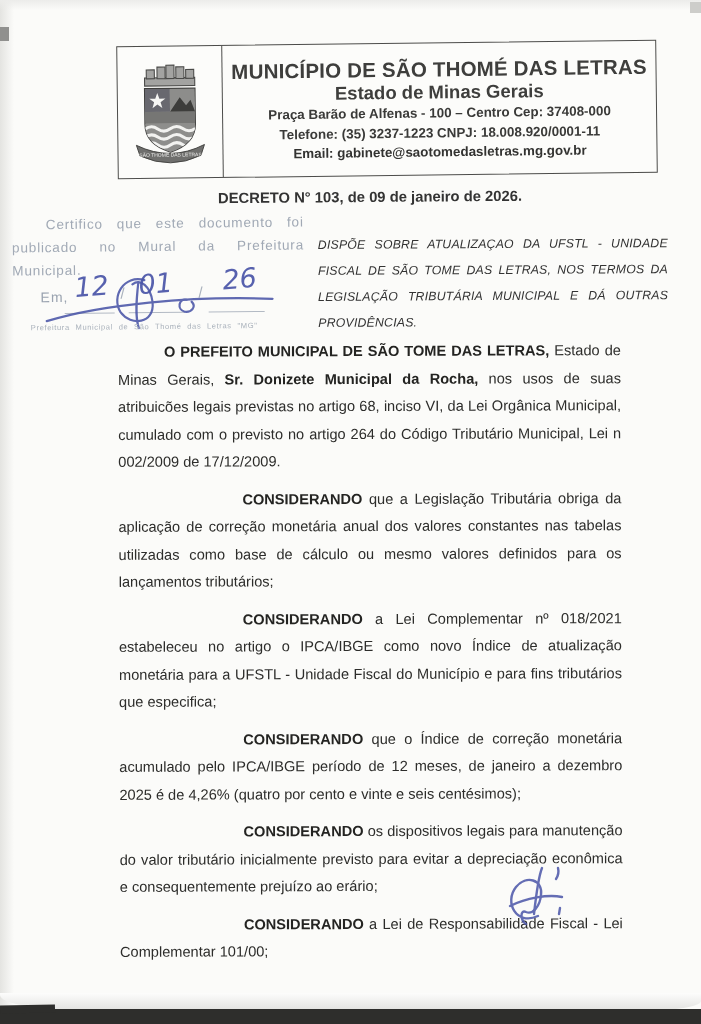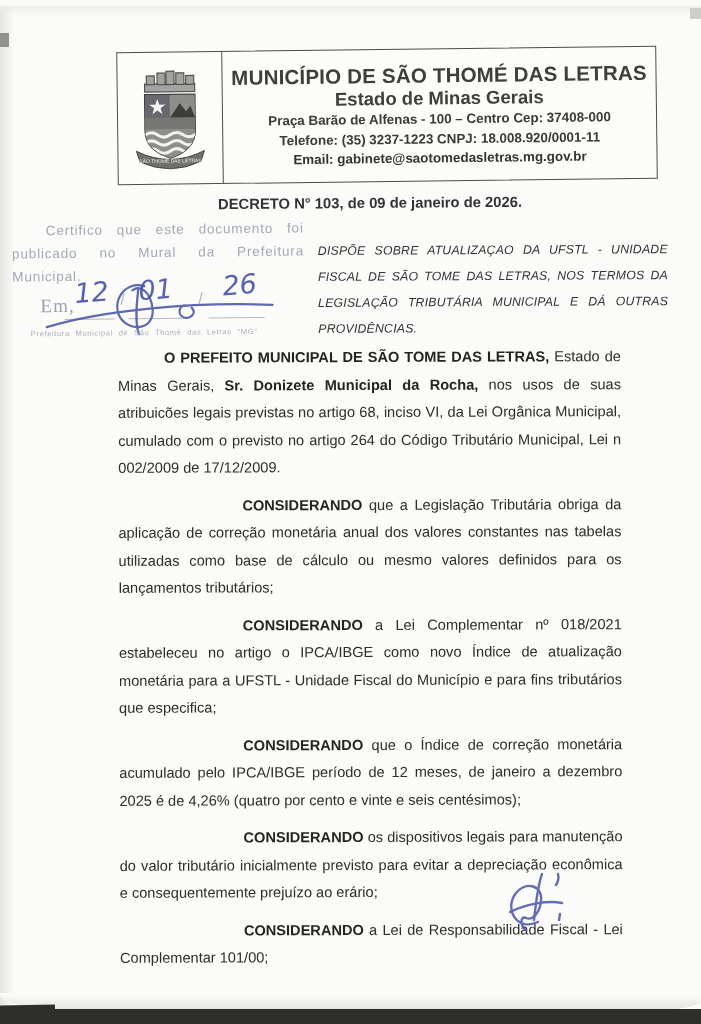--- a/index.html
+++ b/index.html
@@ -2,21 +2,21 @@
 <html><head>
 <meta charset="utf-8">
 <style>
   html,body{margin:0;padding:0;}
   body{
     width:701px;height:1024px;overflow:hidden;position:relative;
     background:#fbfbf9;
     font-family:"Liberation Sans","DejaVu Sans",sans-serif;
     color:#2f2f2f;
   }
-  .page{position:absolute;inset:0;margin-top:6px;}
+  .page{position:absolute;inset:0;}
 
   
   .scan-left{position:absolute;left:0;top:0;bottom:0;width:14px;
     background:linear-gradient(90deg,#e4e4e1,rgba(255,255,255,0));z-index:5;}
   .scan-top{position:absolute;left:0;top:0;right:0;height:10px;
     background:linear-gradient(#ececea,rgba(255,255,255,0));z-index:5;}
   .mark-tl{position:absolute;left:0;top:27px;width:9px;height:14px;background:#90908e;z-index:6;}
   .mark-tr{position:absolute;right:0;top:2px;width:11px;height:11px;background:#cdcdca;z-index:6;}
   .paper-curl{position:absolute;left:0;right:0;bottom:13px;height:18px;z-index:6;
     background:linear-gradient(#fdfdfc,#e2e2df);
@@ -41,21 +41,21 @@
   
   .decree-title{
     position:absolute;left:119px;top:189px;width:502px;text-align:center;
     font-size:14.8px;font-weight:bold;color:#333;transform:rotate(-0.45deg);
   }
 
   
   .stamp{position:absolute;left:12px;top:212px;width:292px;color:#9aa3b0;transform:rotate(-0.6deg);}
   .stamp-text{font-size:13.6px;line-height:1.7;text-align:justify;text-indent:34px;
     letter-spacing:.8px;word-spacing:4px;opacity:.92;}
-  .stamp-em{position:absolute;left:28px;top:76px;font-size:19px;letter-spacing:1px;font-family:Liberation Serif, serif;}
+  .stamp-em{position:absolute;left:28px;top:76px;font-size:14px;letter-spacing:1px;}
   .hand-date{position:absolute;font-family:"DejaVu Sans",sans-serif;font-style:italic;
     color:#4a55a8;font-size:27px;transform:rotate(-4deg);opacity:.92;}
   .hd-day{left:62px;top:58px;}
   .hd-month{left:126px;top:56px;}
   .hd-year{left:210px;top:52px;}
   .stamp-slash{position:absolute;font-size:15px;color:#aab2bd;top:72px;}
   .sl-1{left:108px;} .sl-2{left:186px;}
   .stamp-underline{position:absolute;top:100px;height:0;border-bottom:1.4px solid #b3bac4;}
   .ul-1{left:52px;width:50px;} .ul-2{left:116px;width:56px;} .ul-3{left:196px;width:56px;}
   .stamp-footer{position:absolute;left:18px;top:110px;width:250px;font-size:7.6px;

